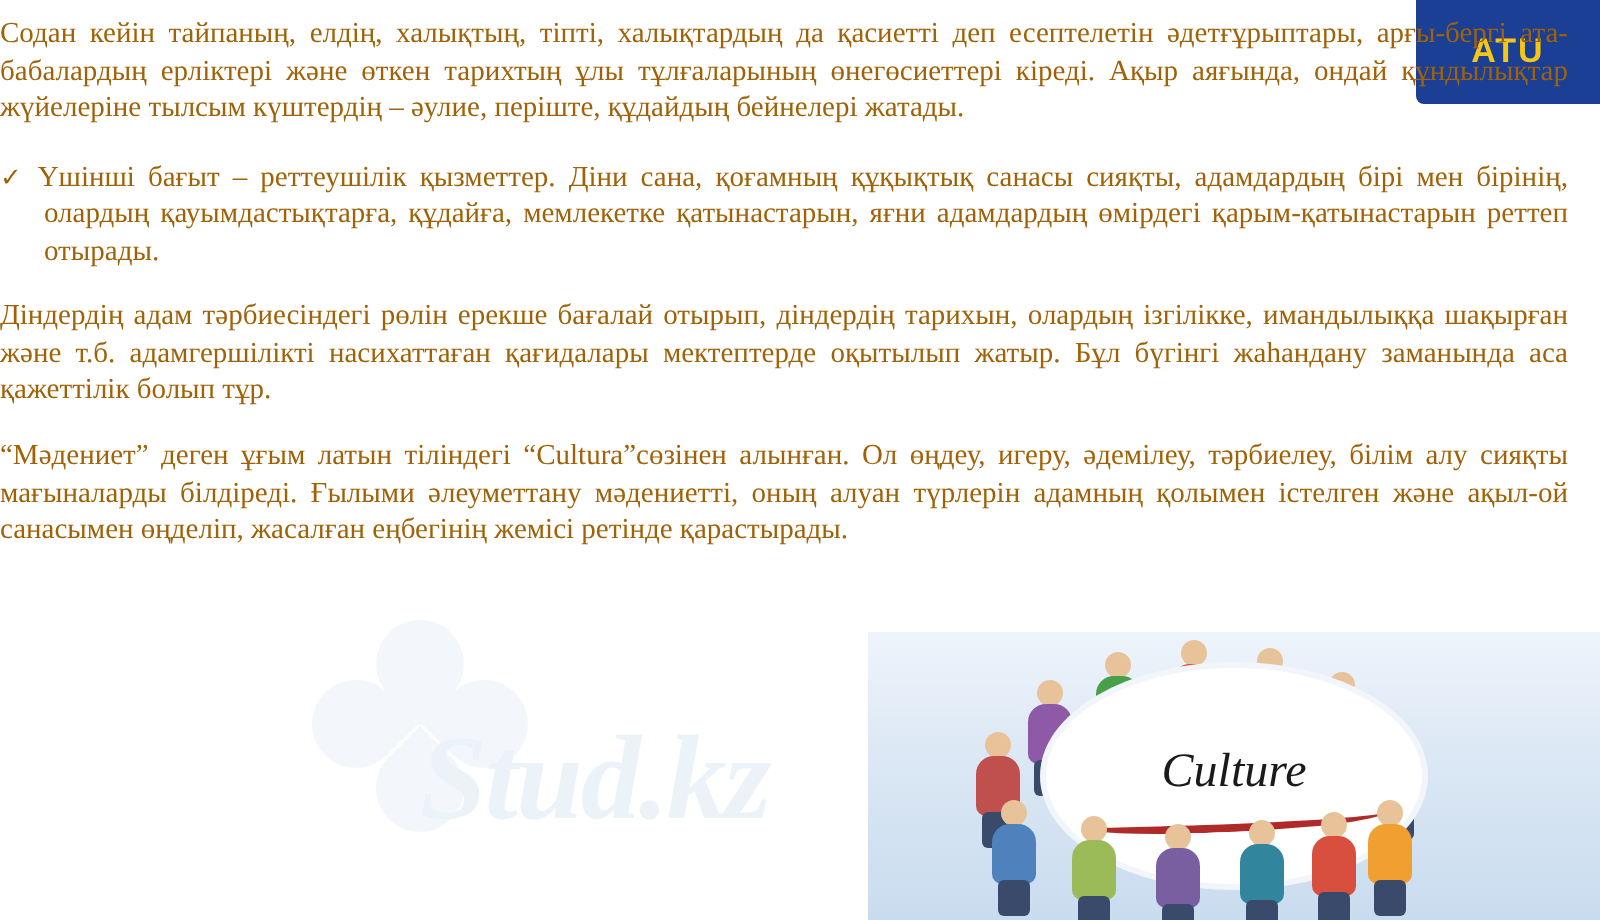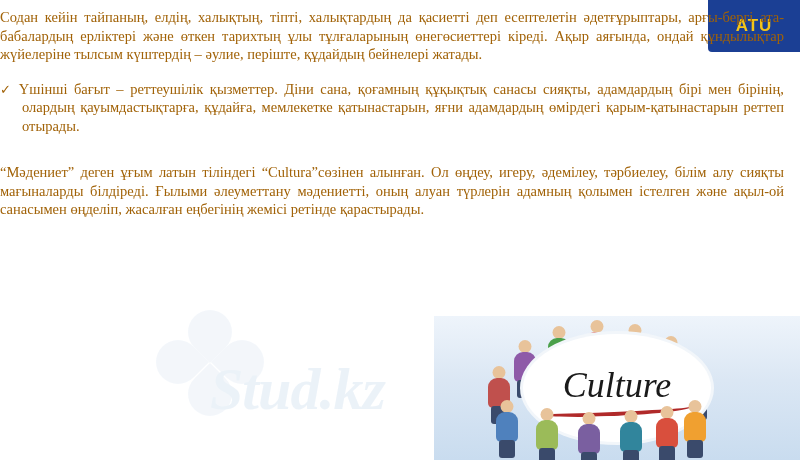--- a/index.html
+++ b/index.html
@@ -128,21 +128,21 @@
     border-radius: 50%;
     box-shadow: 0 0 0 3px #f2f6fa;
   }
   .pic-word {
     position: absolute;
     left: 50%;
     top: 50%;
     transform: translate(-50%, -56%);
     font-family: "Liberation Serif", serif;
     font-style: italic;
-    font-size: 36px;
+    font-size: 24px;
     color: #1a1a1a;
     white-space: nowrap;
   }
   .pic-underline {
     position: absolute;
     left: 50%;
     top: 50%;
     transform: translate(-50%, 16px) rotate(-2deg);
     width: 150px;
     height: 8px;
@@ -200,20 +200,21 @@
   </div>
 
   <div class="logo-badge">
     <span class="logo-text">ATU</span>
   </div>
 
   <div class="body-text">
     <p class="para">Содан кейін тайпаның, елдің, халықтың, тіпті, халықтардың да қасиетті деп есептелетін әдетғұрыптары, арғы-бергі ата-бабалардың ерліктері және өткен тарихтың ұлы тұлғаларының өнегөсиеттері кіреді. Ақыр аяғында, ондай құндылықтар жүйелеріне тылсым күштердің – әулие, періште, құдайдың бейнелері жатады.</p>
     <p class="para indent-hang"><span class="check">✓</span><span>Үшінші бағыт – реттеушілік қызметтер. Діни сана, қоғамның құқықтық санасы сияқты, адамдардың бірі мен бірінің, олардың қауымдастықтарға, құдайға, мемлекетке қатынастарын, яғни адамдардың өмірдегі қарым-қатынастарын реттеп отырады.</span></p>
     <div class="spacer-md"></div>
+    <p class="para">Діндердің адам тәрбиесіндегі рөлін ерекше бағалай отырып, діндердің тарихын, олардың ізгілікке, имандылыққа шақырған және т.б. адамгершілікті насихаттаған қағидалары мектептерде оқытылып жатыр. Бұл бүгінгі жаһандану заманында аса қажеттілік болып тұр.</p>
     <div class="spacer-md"></div>
     <p class="para">“Мәдениет” деген ұғым латын тіліндегі “Cultura”сөзінен алынған. Ол өңдеу, игеру, әдемілеу, тәрбиелеу, білім алу сияқты мағыналарды білдіреді. Ғылыми әлеуметтану мәдениетті, оның алуан түрлерін адамның қолымен істелген және ақыл-ой санасымен өңделіп, жасалған еңбегінің жемісі ретінде қарастырады.</p>
   </div>
 
   <div class="picture">
     <div class="person" style="left:150px; top:4px;">
         <div class="head"></div>
         <div class="body" style="background:#d94f3d;"></div>
         <div class="legs"></div>
       </div>

